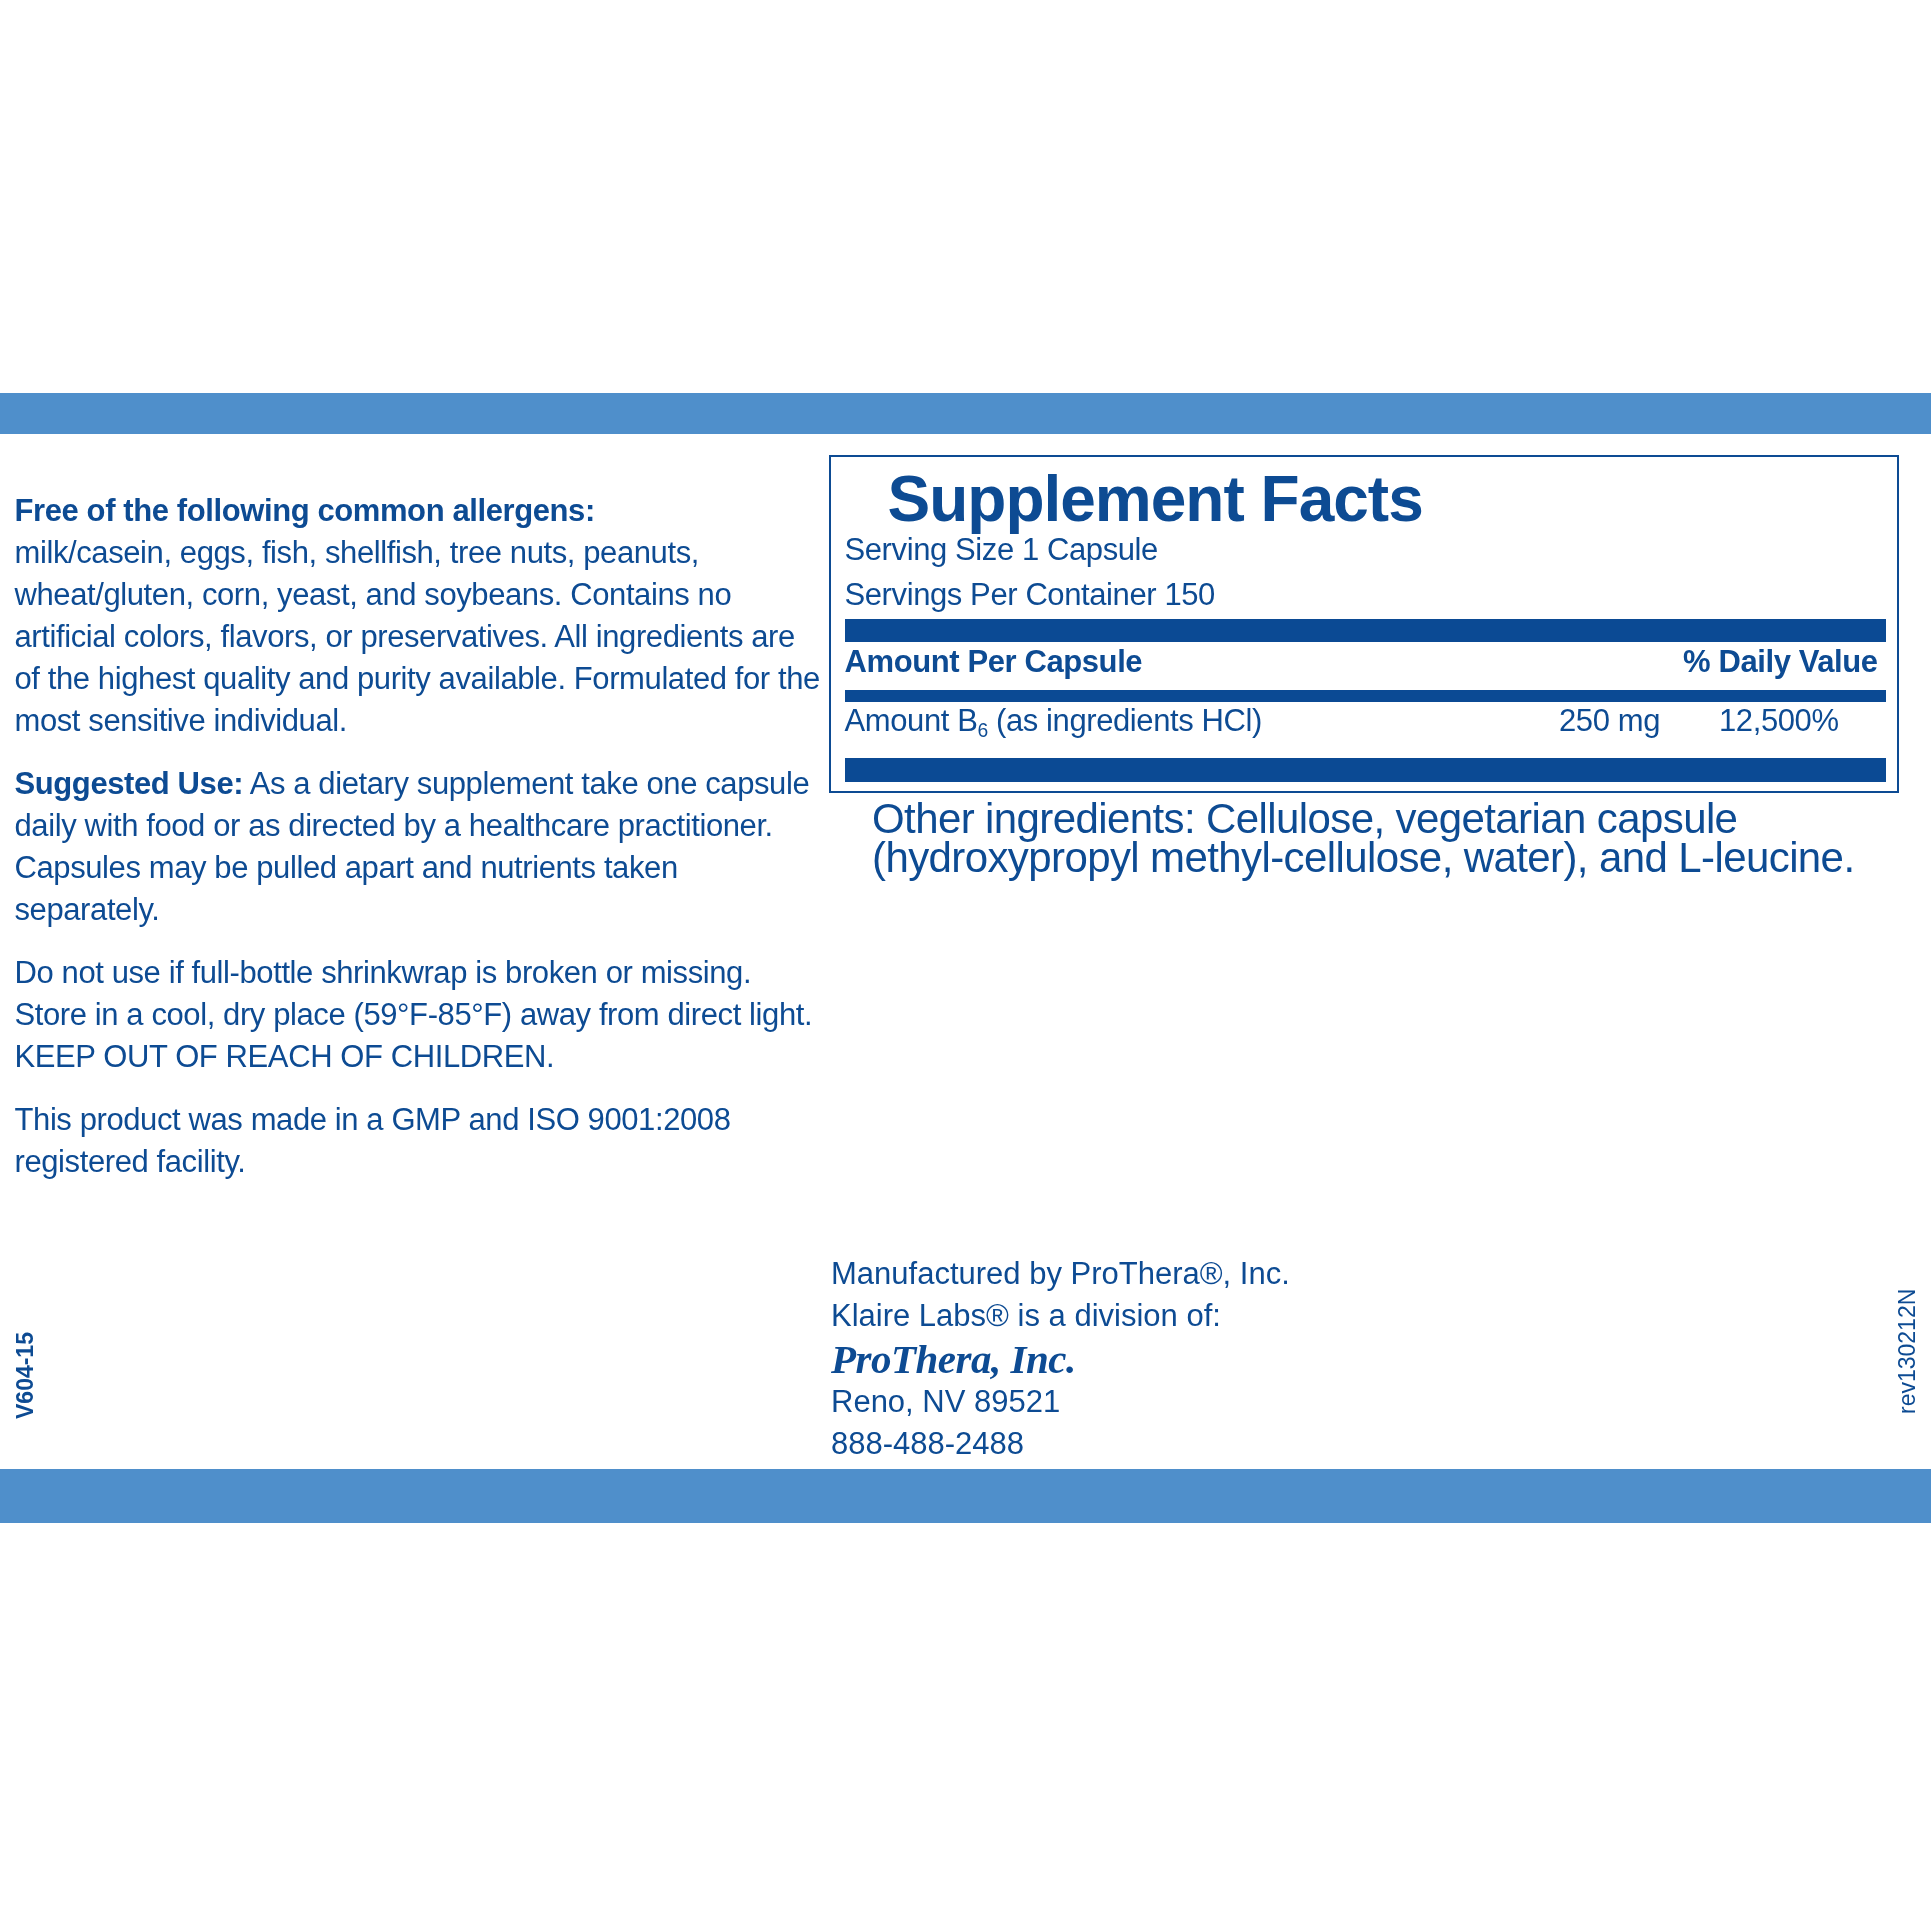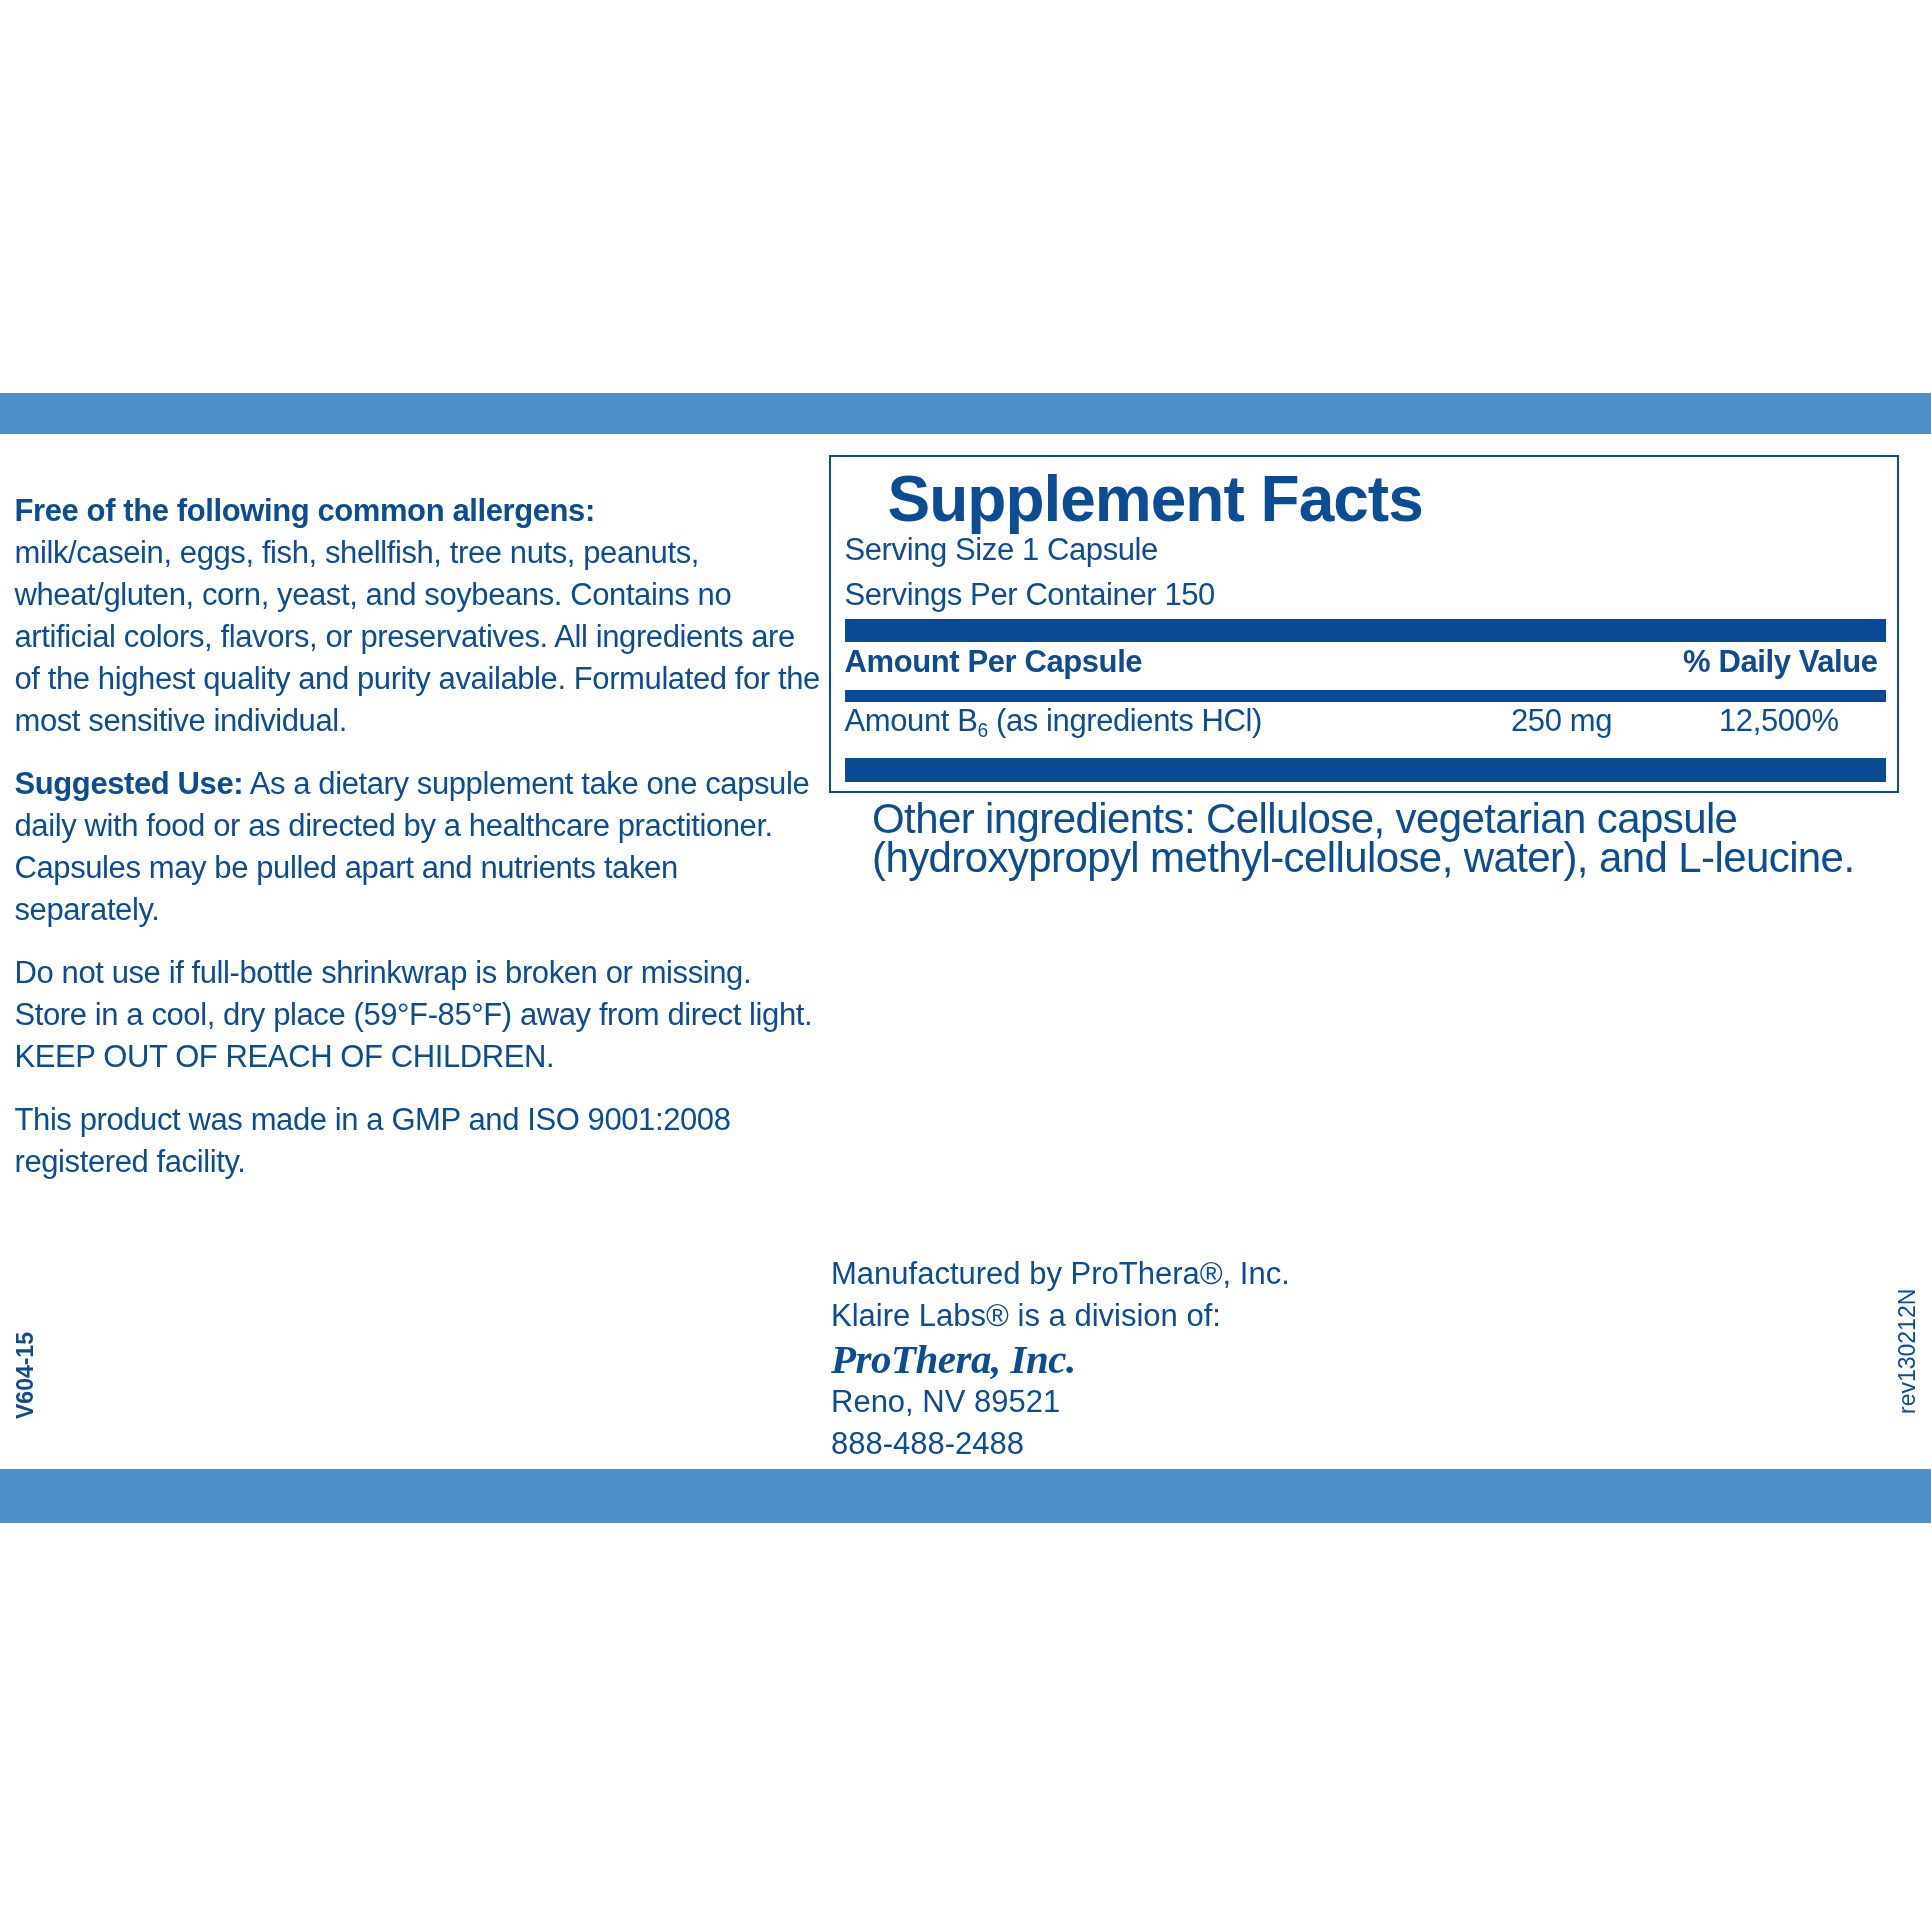--- a/index.html
+++ b/index.html
@@ -19,21 +19,21 @@
   .sf-serving { top:75px; }
   .sf-servings { top:120px;text-align:center; }
   .bar { position:absolute; left:13.5px; width:1041px; background:#0b4a94; }
   .bar.thick1 { top:162px; height:23px; }
   .bar.thin { top:233px; height:11.6px; }
   .bar.thick2 { top:301px; height:24px; }
   .hdr-left { position:absolute; left:13.5px; top:187px; font-size:31px; font-weight:bold; letter-spacing:-0.4px; }
   .hdr-right { position:absolute; right:19.3px; top:187px; font-size:31px; font-weight:bold; letter-spacing:-0.4px; }
   .row-name { position:absolute; left:13.5px; top:246px; font-size:31px; letter-spacing:-0.4px; }
   .row-name sub { font-size:19.3px; vertical-align:-5.8px; }
-  .row-amt { position:absolute; left:680px; top:246px; font-size:31px; letter-spacing:-0.4px; }
+  .row-amt { position:absolute; left:728px; top:246px; font-size:31px; letter-spacing:-0.4px; }
   .row-dv { position:absolute; left:888px; top:246px; font-size:31px; letter-spacing:-0.4px; }
 
   .other { position:absolute; left:872px; top:799px; width:1081px; font-size:42px; line-height:39px; letter-spacing:-0.6px; }
 
   .mfr { position:absolute; left:831px; top:1253px; font-size:31px; line-height:42px; }
   .mfr div { white-space:nowrap; }
   .logo { font-family:"Liberation Serif", serif; font-style:italic; font-weight:bold; font-size:41px; line-height:44px; letter-spacing:-0.5px; }
 
   .vcode { position:absolute; font-size:23px; white-space:nowrap; transform-origin:left top; }
   .vcode.left-code { left:11.6px; top:1419px; transform:rotate(-90deg); font-weight:bold; }

